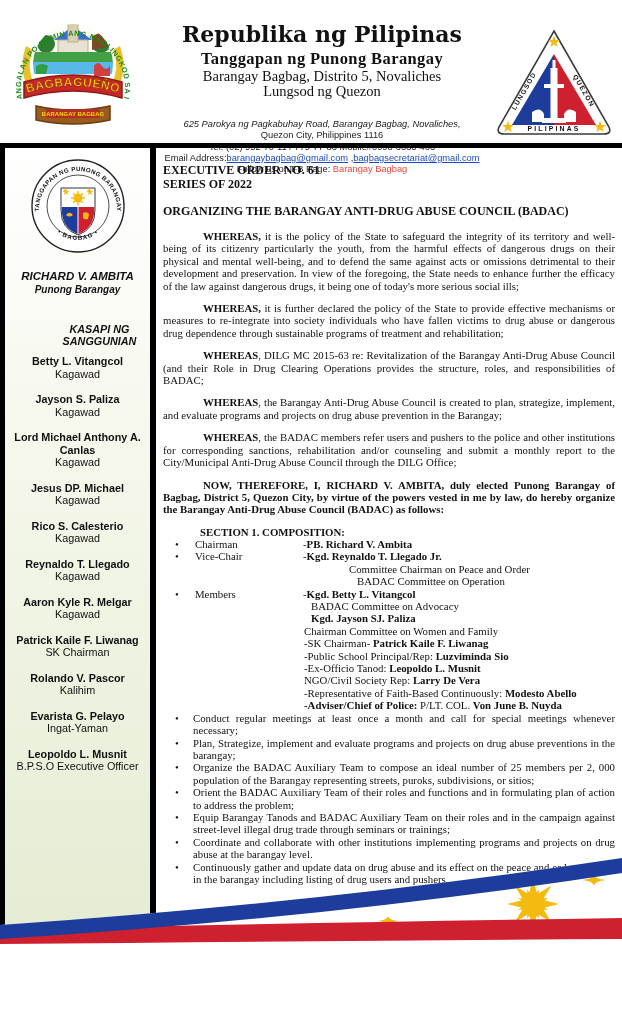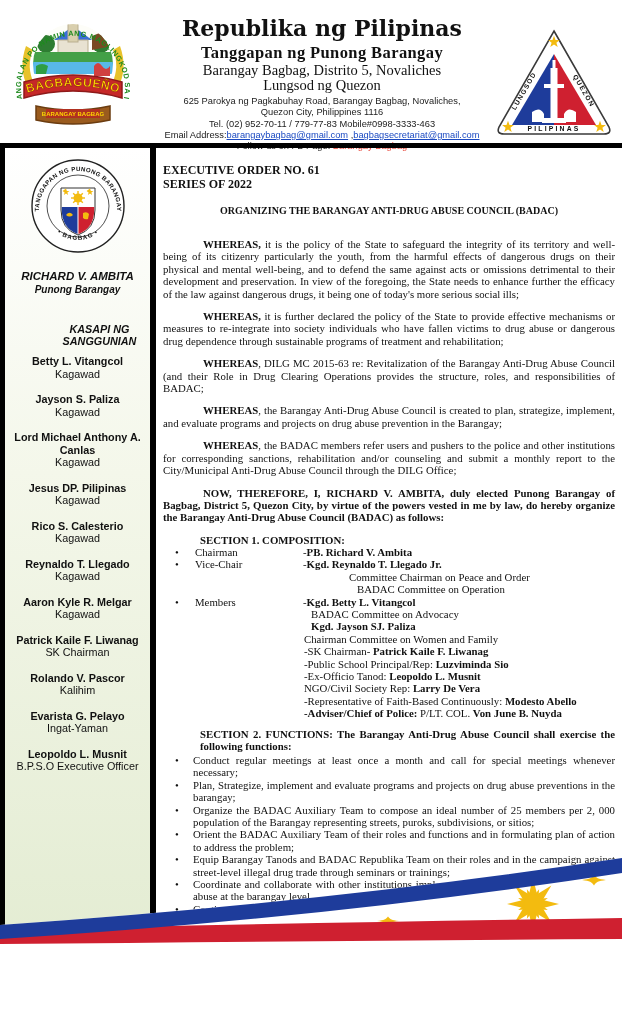--- a/index.html
+++ b/index.html
@@ -1,26 +1,26 @@
 <!DOCTYPE html>
 <html><head>
 <meta charset="utf-8">
 <style>
   html,body{margin:0;padding:0;background:#888;}
   #page{position:relative;width:622px;height:1024px;background:#fff;overflow:hidden;
         font-family:"Liberation Serif",serif;color:#111;}
   
   #header{position:absolute;left:0;top:0;width:622px;height:143px;}
   #head-center{position:absolute;left:138px;top:0;width:368px;text-align:center;}
-  .h1{font-family:"DejaVu Serif",serif;font-weight:bold;font-size:22px;line-height:25px;margin-top:16px;}
+  .h1{font-family:"DejaVu Serif",serif;font-weight:bold;font-size:22px;line-height:25px;margin-top:22px;}
   .h2{font-family:"Liberation Serif",serif;font-weight:bold;font-size:16.5px;line-height:19px;margin-top:2px;letter-spacing:.4px;}
   .h3{font-size:14.5px;line-height:16px;}
   .h4{font-size:14.5px;line-height:15px;}
   .hs{font-family:"Liberation Sans",sans-serif;font-size:9.3px;line-height:11.3px;color:#222;}
-  .hs.first{margin-top:3px;}
+  .hs.first{margin-top:20px;font-style:italic;}
   .email-link{color:#1b4ac2;text-decoration:underline;}
   .fb-name{color:#e8483c;}
   #logo-left{position:absolute;left:8px;top:6px;}
   #logo-right{position:absolute;left:492px;top:28px;}
   
   #top-rule{position:absolute;left:0;top:143px;width:622px;height:5px;background:#000;}
   
   #sidebar{position:absolute;left:0;top:148px;width:156px;height:812px;box-sizing:border-box;
            border-left:5px solid #000;border-right:6px solid #000;
            background:linear-gradient(#ffffff 0%,#f4f7ea 40%,#e3ecd2 100%);
@@ -31,21 +31,21 @@
   .council-heading{font-size:10.8px;font-weight:bold;font-style:italic;margin-top:28px;padding-left:44px;}
   #officials{margin-top:8px;}
   .official{margin-bottom:13px;line-height:12.5px;font-size:10.8px;padding:0 4px;}
   .official .oname{font-weight:bold;}
   #side-footnote{position:absolute;left:12px;top:734px;text-align:left;
                  font-size:8.4px;font-weight:bold;line-height:11px;color:#6e6e3c;}
   
   #doc{position:absolute;left:163px;top:148px;width:452px;font-size:10.8px;line-height:12.3px;color:#111;}
   .doc-head{text-align:left;font-weight:bold;font-size:12px;line-height:13.5px;}
   .doc-head.first{margin-top:16px;}
-  .doc-title{text-align:center;font-weight:bold;font-size:10px;line-height:14px;margin-top:13px;margin-bottom:20px;}
+  .doc-title{text-align:left;font-weight:bold;font-size:12px;line-height:14px;margin-top:13px;margin-bottom:12px;}
   .para{text-align:justify;text-indent:40px;margin-bottom:10px;line-height:12.4px;}
   .sec-head{font-weight:bold;padding-left:37px;margin-top:2px;}
   .sec2{font-weight:bold;text-align:justify;padding-left:37px;margin-top:8px;margin-bottom:1px;line-height:12.6px;}
   .comp-row{display:flex;line-height:12.4px;}
   .cbul{width:20px;padding-left:12px;box-sizing:content-box;}
   .clabel{width:108px;}
   .cval{flex:1;}
   .comp-line{line-height:12.4px;}
   .l1{padding-left:141px;}
   .l2{padding-left:148px;}
@@ -188,21 +188,21 @@
         </div>
         <div class="official">
           <div class="oname">Jayson S. Paliza</div>
           <div class="orole">Kagawad</div>
         </div>
         <div class="official">
           <div class="oname">Lord Michael Anthony A. Canlas</div>
           <div class="orole">Kagawad</div>
         </div>
         <div class="official">
-          <div class="oname">Jesus DP. Pilipinas</div>
+          <div class="oname">Jesus DP. Michael</div>
           <div class="orole">Kagawad</div>
         </div>
         <div class="official">
           <div class="oname">Rico S. Calesterio</div>
           <div class="orole">Kagawad</div>
         </div>
         <div class="official">
           <div class="oname">Reynaldo T. Llegado</div>
           <div class="orole">Kagawad</div>
         </div>
@@ -263,41 +263,40 @@
         <div class="comp-line l2"><span>BADAC Committee on Advocacy</span></div>
         <div class="comp-line l2"><b>Kgd. Jayson SJ. Paliza</b></div>
         <div class="comp-line l1"><span>Chairman Committee on Women and Family</span></div>
         <div class="comp-line l1"><span>-SK Chairman- </span><b>Patrick Kaile F. Liwanag</b></div>
         <div class="comp-line l1"><span>-Public School Principal/Rep: </span><b>Luzviminda Sio</b></div>
         <div class="comp-line l1"><span>-Ex-Officio Tanod: </span><b>Leopoldo L. Musnit</b></div>
         <div class="comp-line l1"><span>NGO/Civil Society Rep: </span><b>Larry De Vera</b></div>
         <div class="comp-line l1"><span>-Representative of Faith-Based Continuously: </span><b>Modesto Abello</b></div>
         <div class="comp-line l1"><b>-Adviser/Chief of Police:</b><span> P/LT. COL. </span><b>Von June B. Nuyda</b></div>
       </div>
-    <div class="sec2">SECTION 2. FUNCTIONS: The Barangay Anti-Drug Abuse Council shall exercise the following functions:</div>
     <div id="functions">
         <div class="fn-row">
           <span class="fbul">•</span>
           <span class="ftext">Conduct regular meetings at least once a month and call for special meetings whenever necessary;</span>
         </div>
         <div class="fn-row">
           <span class="fbul">•</span>
           <span class="ftext">Plan, Strategize, implement and evaluate programs and projects on drug abuse preventions in the barangay;</span>
         </div>
         <div class="fn-row">
           <span class="fbul">•</span>
           <span class="ftext">Organize the BADAC Auxiliary Team to compose an ideal number of 25 members per 2, 000 population of the Barangay representing streets, puroks, subdivisions, or sitios;</span>
         </div>
         <div class="fn-row">
           <span class="fbul">•</span>
           <span class="ftext">Orient the BADAC Auxiliary Team of their roles and functions and in formulating plan of action to address the problem;</span>
         </div>
         <div class="fn-row">
           <span class="fbul">•</span>
-          <span class="ftext">Equip Barangay Tanods and BADAC Republika Team on their roles and in the campaign against street-level illegal drug trade through seminars or trainings;</span>
+          <span class="ftext">Equip Barangay Tanods and BADAC Auxiliary Team on their roles and in the campaign against street-level illegal drug trade through seminars or trainings;</span>
         </div>
         <div class="fn-row">
           <span class="fbul">•</span>
           <span class="ftext">Coordinate and collaborate with other institutions implementing programs and projects on drug abuse at the barangay level.</span>
         </div>
         <div class="fn-row">
           <span class="fbul">•</span>
           <span class="ftext">Continuously gather and update data on drug abuse and its effect on the peace and order situation in the barangay including listing of drug users and pushers.</span>
         </div>
       </div>

